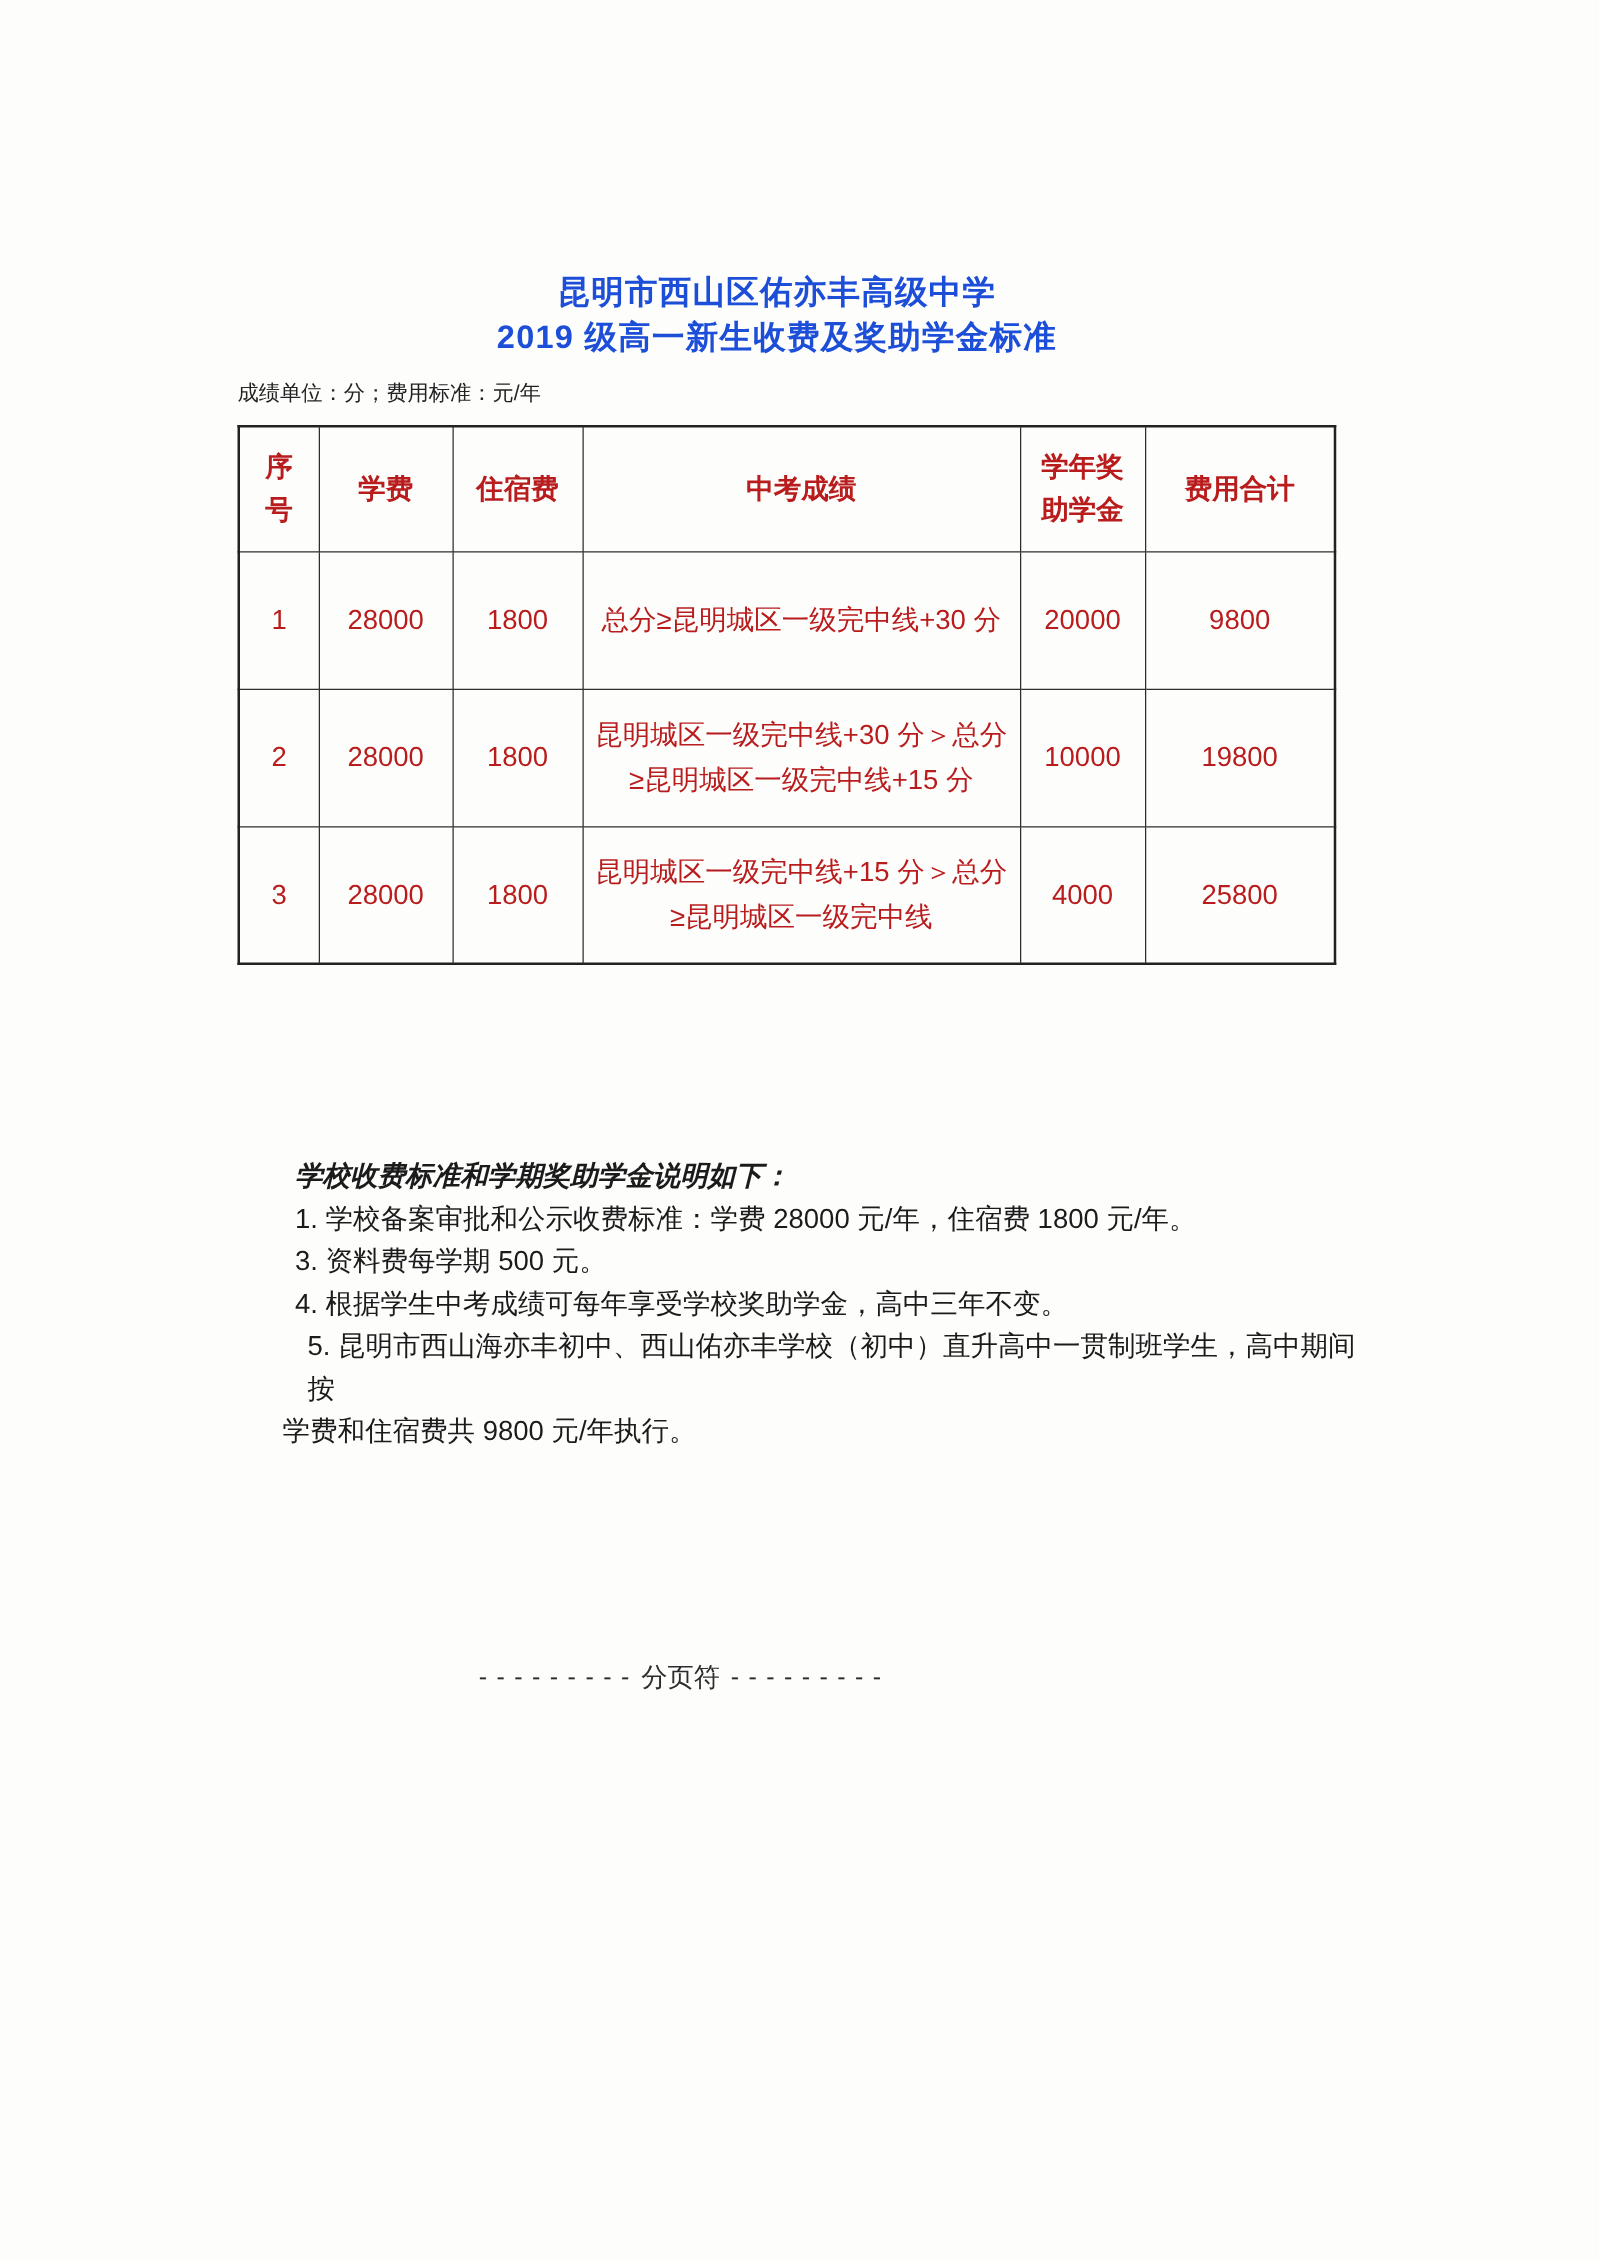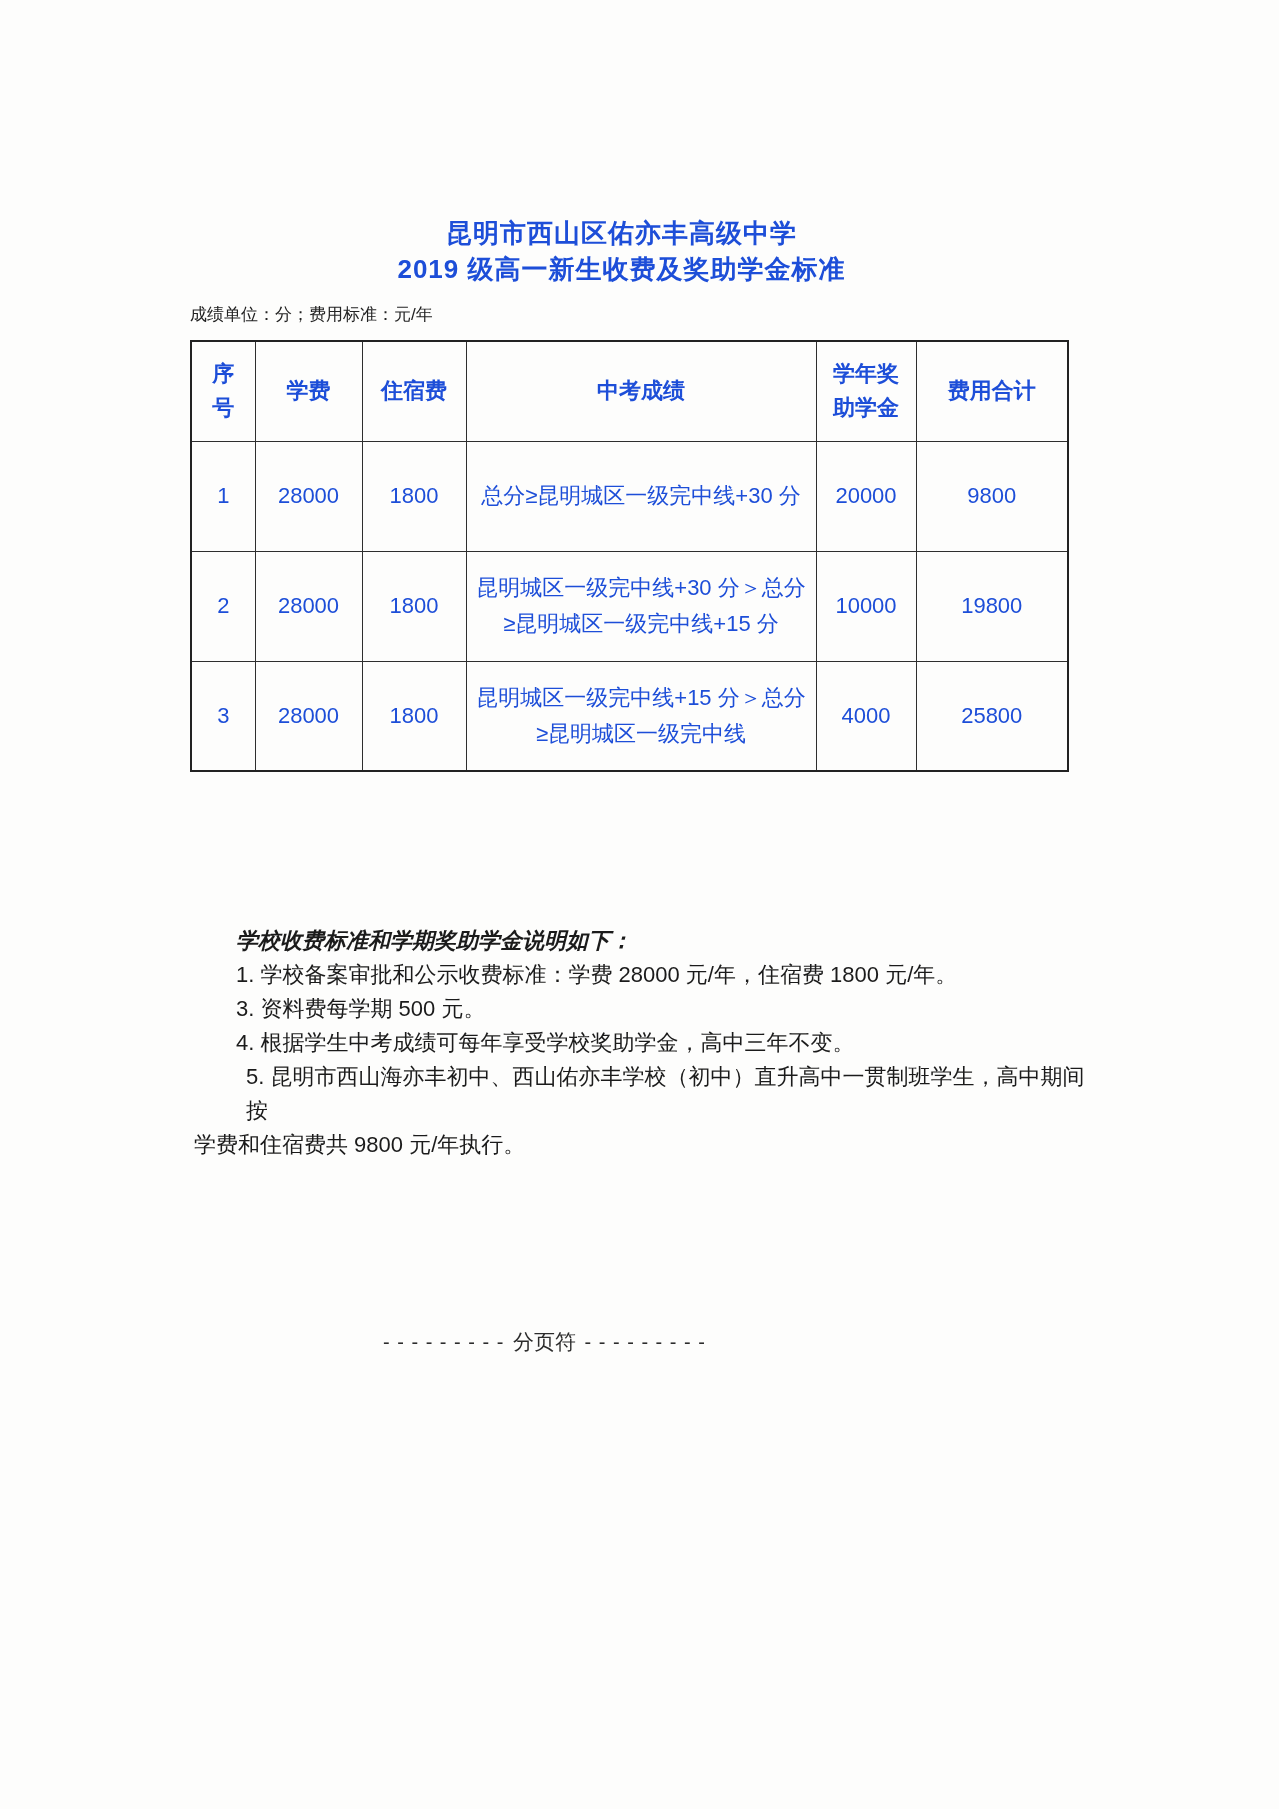--- a/index.html
+++ b/index.html
@@ -26,21 +26,21 @@
   .units-note {
     position:absolute; top:303px; left:0; right:2px;
     text-align:left; font-size:17px; color:#222;
   }
 
   table.fee-table {
     position:absolute; top:340px; left:0;
     width:877px;
     border-collapse:collapse;
     table-layout:fixed;
-    font-size:22px; color:#1d4ed8;
+    font-size:22px; color:#b91c1c;
   }
   .fee-table th, .fee-table td {
     border:1.5px solid #2e2e2e;
     text-align:center; vertical-align:middle;
     padding:6px 4px;
     font-weight:400;
   }
   .fee-table { border:2.5px solid #222; }
   .fee-table thead th { font-weight:700; height:100px; line-height:34px; }
   .fee-table tbody td { height:110px; line-height:34px; }
@@ -48,21 +48,21 @@
   .hw-mid { width:70px; margin:0 auto; }
   .score-cell div { line-height:36px; }
 
   .notes {
     position:absolute; top:924px; left:0; width:900px;
     font-size:22px; line-height:34px; color:#1b1b1b;
   }
   .notes .heading { font-weight:700; padding-left:46px;font-style:italic; }
   .notes .item { padding-left:46px; }
   .notes .item5-l1 { padding-left:56px; }
-  .notes .item5-l2 { padding-left:4px; }
+  .notes .item5-l2 { padding-left:4px;margin-left:32px; }
   mark.hl { padding:1px 0; color:#143314; }
 
   .page-break {
     position:absolute; top:1328px; left:193px;
     display:flex; align-items:center;
     font-size:20px; color:#2c2c2c; white-space:pre;
   }
   .page-break .dash { letter-spacing:1px; font-weight:400; }
   .page-break .label { padding:0 2px; font-size:21px; }
 </style>

